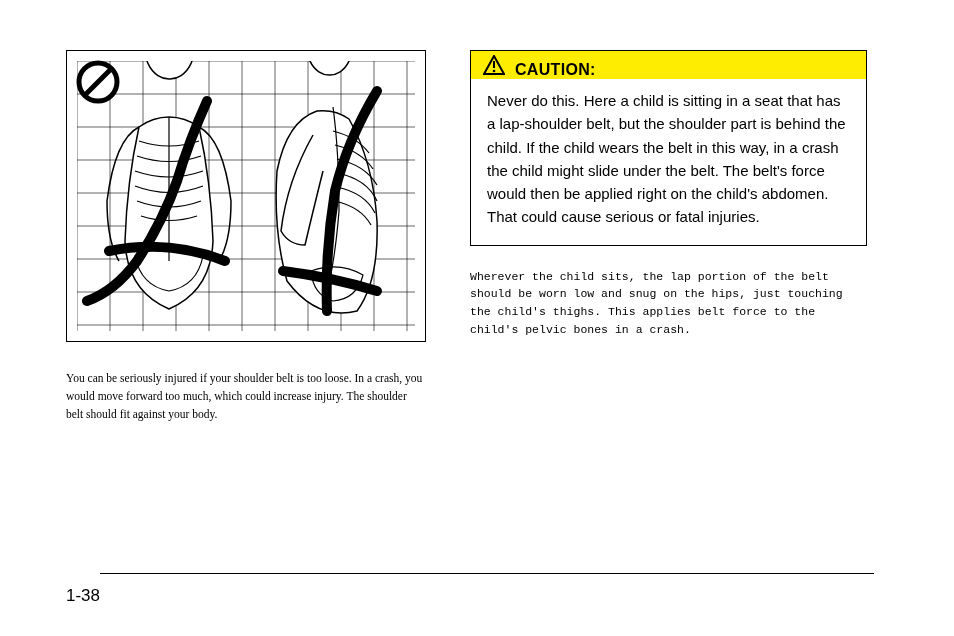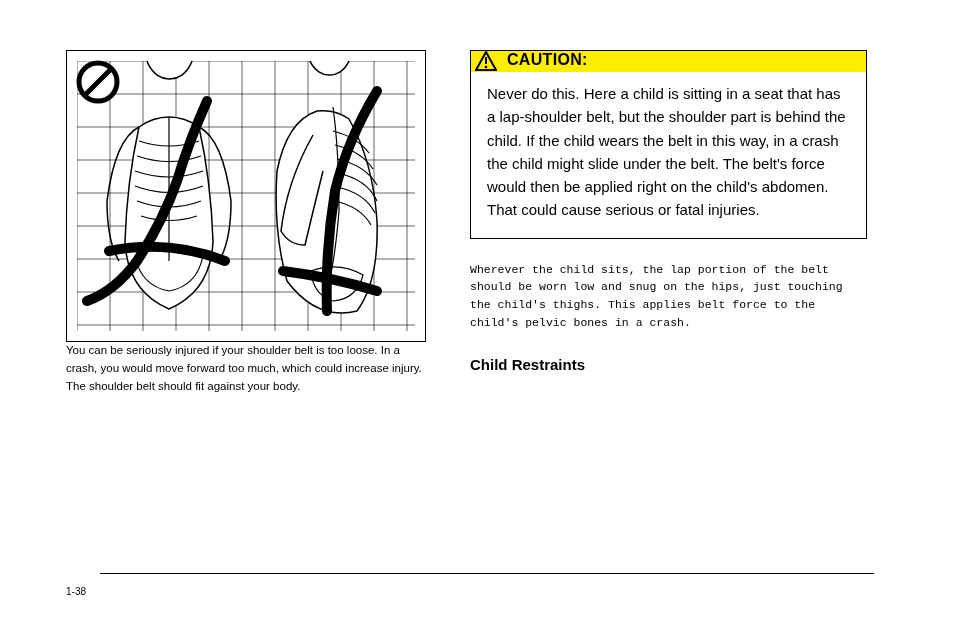--- a/index.html
+++ b/index.html
@@ -39,32 +39,34 @@
     .figure-inner {
       position: absolute;
       left: 10px;
       top: 10px;
       right: 10px;
       bottom: 10px;
     }
     .caption {
       font-size: 11.5px;
       line-height: 1.55;
+      margin-top: 28px;
       width: 360px;
+      font-family: Liberation Serif, serif;
     }
     .caution-box {
       border: 1.5px solid #000;
       width: 395px;
     }
     .caution-header {
       background: #ffed01;
       display: flex;
-      align-items: flex-start;
-      height: 21px;
-      padding-left: 4px;
+      align-items: flex-end;
+      height: 28px;
+      padding-left: 12px;
     }
     .caution-header .warn-icon {
       margin-right: 10px;
     }
     .caution-header-text {
       font-weight: bold;
       font-size: 16px;
       letter-spacing: 0.3px;
     }
     .caution-body {
@@ -88,21 +90,21 @@
       position: absolute;
       left: 100px;
       right: 80px;
       top: 573px;
       border-top: 1.2px solid #000;
     }
     .page-number {
       position: absolute;
       left: 66px;
       top: 586px;
-      font-size: 10px;
+      font-size: 17px;
     }
     .prohibit-circle {
       position: absolute;
       left: 8px;
       top: 8px;
     }
   </style>
 </head>
 <body>
 
@@ -212,20 +214,19 @@
             <circle cx="11" cy="16" r="1.3" fill="#000"></circle>
           </svg>
         </span>
         <span class="caution-header-text">CAUTION:</span>
       </div>
       <div class="caution-body">Never do this. Here a child is sitting in a seat that has a lap-shoulder belt, but the shoulder part is behind the child. If the child wears the belt in this way, in a crash the child might slide under the belt. The belt's force would then be applied right on the child's abdomen. That could cause serious or fatal injuries.</div>
     </div>
 
     <div class="body-text">Wherever the child sits, the lap portion of the belt should be worn low and snug on the hips, just touching the child's thighs. This applies belt force to the child's pelvic bones in a crash.</div>
 
-    <div class="subheading">Child Restraints</div>
 
   </div>
 
   <div class="footer-rule"></div>
   <div class="page-number">1-38</div>
 
 </div>
 
 </body></html>

